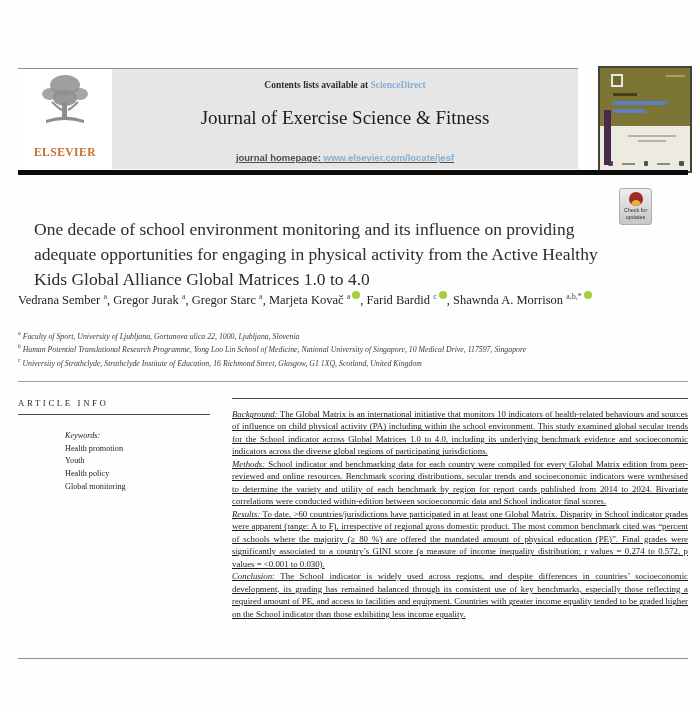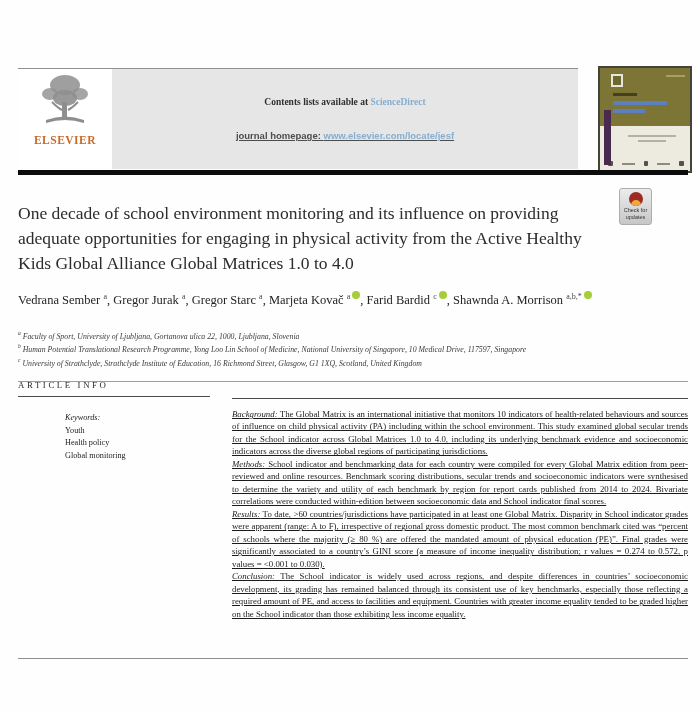--- a/index.html
+++ b/index.html
@@ -4,22 +4,22 @@
 <style>
   html,body{margin:0;padding:0;background:#ffffff;}
   .page{position:relative;width:700px;height:712px;background:#fefefe;overflow:hidden;
         font-family:"Liberation Serif","DejaVu Serif",serif;color:#222;}
 
   
   .header-band{position:absolute;left:18px;top:68px;width:560px;height:100px;
                background:#e6e6e6;border-top:1px solid #8f8f8f;display:flex;}
   .logo-block{width:94px;background:#ffffff;display:flex;flex-direction:column;
               align-items:center;padding-top:3px;box-sizing:border-box;}
-  .elsevier-text{font-size:11.5px;font-weight:bold;color:#c96a28;letter-spacing:.5px;margin-top:0;}
-  .header-center{flex:1;text-align:center;padding-top:28px;}
+  .elsevier-text{font-size:11.5px;font-weight:bold;color:#c96a28;letter-spacing:.5px;margin-top:12px;}
+  .header-center{flex:1;text-align:center;padding-top:11px;}
   .contents-line{font-size:9.5px;font-weight:bold;color:#2f2f2f;}
   .link{color:#85aed1;text-decoration:none;cursor:pointer;}
   .journal-title{font-size:19px;color:#1c1c1c;margin-top:17px;}
   .homepage-line{font-family:"Liberation Sans","DejaVu Sans",sans-serif;font-weight:bold;
                  font-size:9.5px;color:#4d4d4d;margin-top:23px;text-decoration:underline;}
 
   
   .cover{position:absolute;left:598px;top:66px;width:90px;height:103px;
          background:#7d7535;border:2px solid #43433a;}
   .cover-logo{position:absolute;top:6px;left:11px;width:12px;height:13px;background:#e9e7dc;}
@@ -36,21 +36,21 @@
   .cover-icons b{display:block;width:14px;height:2px;background:#8d8a80;}
   .cover-stripe{position:absolute;left:4px;top:42px;width:7px;height:55px;background:#472a4e;}
 
   
   .black-rule{position:absolute;left:18px;top:170px;width:670px;height:5px;background:#0c0c0c;}
   .rule-top{position:absolute;left:18px;top:381px;width:670px;height:1px;background:#9d9d9d;}
   .rule-bottom{position:absolute;left:18px;top:658px;width:670px;height:1px;background:#8f8f8f;}
 
   
   .title{position:absolute;left:18px;top:201px;width:588px;font-size:17.5px;
-         line-height:1.42;color:#2c2c2c;font-weight:normal;margin:0;}
+         line-height:1.42;color:#2c2c2c;font-weight:normal;margin:16px;}
   .check-badge{position:absolute;left:619px;top:188px;width:33px;height:37px;
                background:linear-gradient(#ececec,#c7c7c7);border:1px solid #adadad;
                border-radius:3px;text-align:center;cursor:pointer;box-sizing:border-box;}
   .cm-circle{width:14px;height:14px;border-radius:50%;background:#9c2b23;margin:3px auto 1px;
              position:relative;overflow:hidden;}
   .cm-circle:after{content:"";position:absolute;bottom:0;left:2px;width:10px;height:6px;
                    background:#f0a93c;border-radius:5px 5px 0 0;}
   .cm-text{font-family:"Liberation Sans",sans-serif;font-size:5.5px;color:#333;line-height:1.25;}
 
   
@@ -59,21 +59,21 @@
   .authors sup{font-size:8px;color:#444;}
   .orcid{display:inline-block;width:8px;height:8px;border-radius:50%;background:#a6ce39;
          margin-left:2px;vertical-align:super;}
   .affils{position:absolute;left:18px;top:329px;width:660px;font-size:7.8px;font-style:italic;
           color:#3a3a3a;line-height:1.52;}
   .affils sup{font-size:5.5px;}
 
   
   .col-heading{font-size:8.8px;letter-spacing:2.6px;color:#2a2a2a;}
   .heading-rule{height:1px;background:#4a4a4a;margin-top:6px;}
-  .left-col{position:absolute;left:18px;top:380px;width:192px;}
+  .left-col{position:absolute;left:18px;top:398px;width:192px;}
   .right-col{position:absolute;left:232px;top:392px;width:456px;}
   .keywords{margin-top:15px;font-size:8.2px;line-height:1.55;color:#222;margin-left:47px;}
   .kw-label{font-style:italic;}
   .abstract{margin-top:9px;font-size:8.8px;line-height:1.42;text-align:justify;color:#1b1b1b;text-decoration:underline;}
   .abstract p{margin:0;}
   .abs-label{font-style:italic;}
 </style>
 </head>
 <body>
 
@@ -91,20 +91,21 @@
             <rect x="24" y="30" width="5" height="16"></rect>
             <path d="M8 48 Q27 41 46 48 L46 51 Q27 45 8 51 Z"></path>
             <path d="M14 30 Q20 36 24 38 M40 30 Q34 36 30 38" stroke="#8e8e8e" stroke-width="2" fill="none"></path>
           </g>
         </svg>
       </span>
       <span class="elsevier-text">ELSEVIER</span>
     </div>
     <div class="header-center">
       <div class="contents-line"><span>Contents lists available at </span><a class="link">ScienceDirect</a></div>
+      <div class="journal-title">Journal of Exercise Science &amp; Fitness</div>
       <div class="homepage-line"><span>journal homepage: </span><a class="link">www.elsevier.com/locate/jesf</a></div>
     </div>
   </div>
 
   <div class="cover">
     <span class="cover-logo"></span>
     <span class="cover-topright"></span>
     <span class="cover-darkline"></span>
     <span class="cover-blue1"></span>
     <span class="cover-blue2"></span>
@@ -142,20 +143,21 @@
     </div>
 
   <div class="rule-top"></div>
 
   <div class="left-col">
     <div class="col-heading">ARTICLE INFO</div>
     <div class="heading-rule"></div>
     <div class="keywords">
       <div class="kw-label">Keywords:</div>
       <div>
+          <div>Health promotion</div>
           <div>Youth</div>
           <div>Health policy</div>
           <div>Global monitoring</div>
         </div>
     </div>
   </div>
 
   <div class="right-col">
     <div class="heading-rule"></div>
     <div class="abstract">

